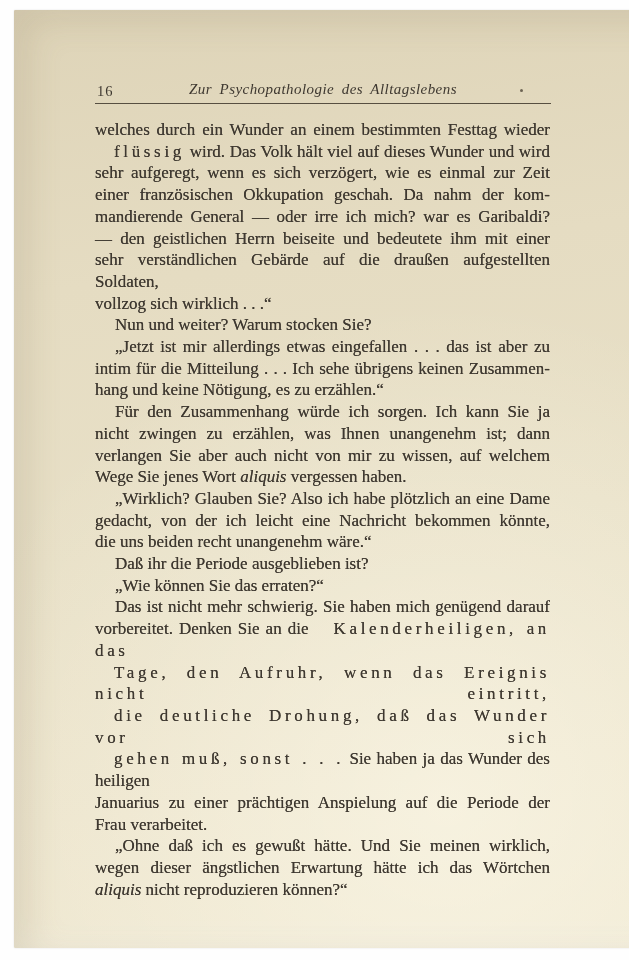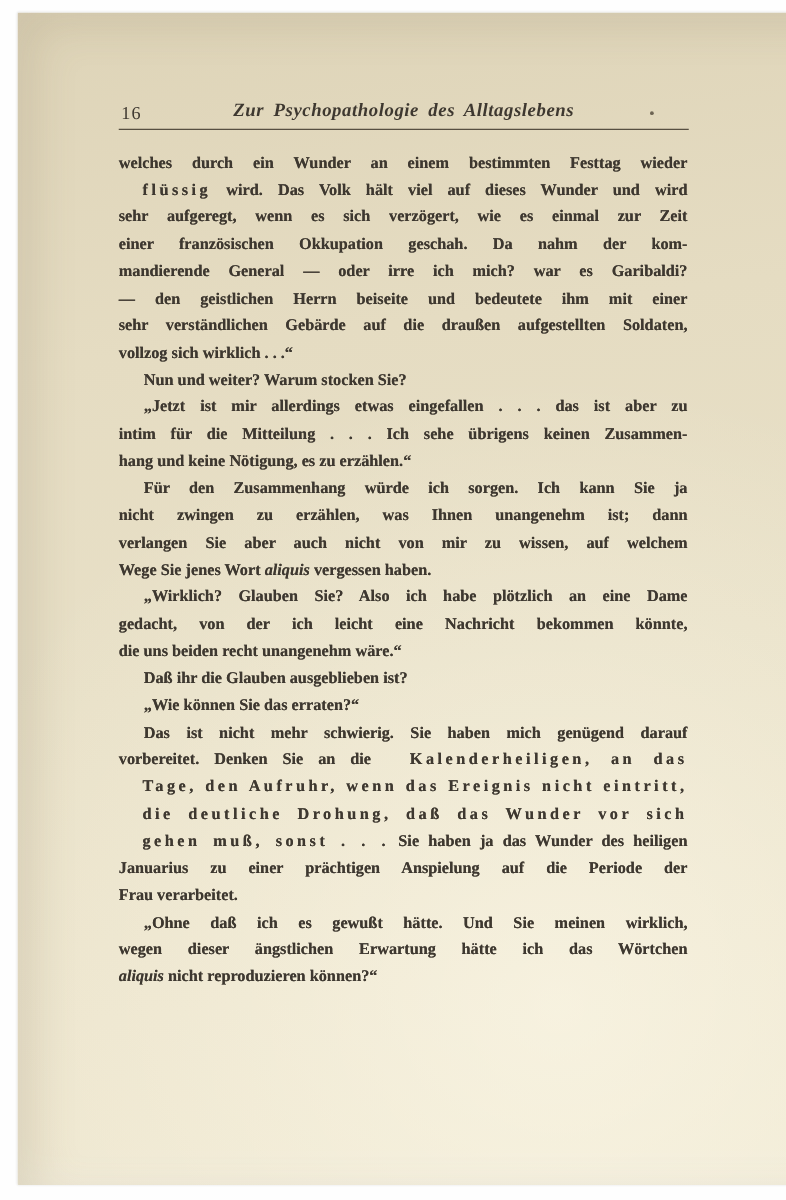--- a/index.html
+++ b/index.html
@@ -47,21 +47,20 @@
     letter-spacing: 1px;
   }
   .runtitle {
     display: block;
     text-align: center;
     font-style: italic;
     font-size: 15px;
     letter-spacing: 0.03em;
     word-spacing: 0.22em;
     white-space: nowrap;
-    font-weight: bold;
   }
   .speck {
     position: absolute;
     right: 28px;
     top: 8px;
     width: 3px;
     height: 3px;
     border-radius: 50%;
     background: rgba(70,62,48,0.75);
   }
@@ -72,24 +71,23 @@
     width: 456px;
     height: 0;
     border-top: 1.6px solid rgba(62,55,44,0.85);
   }
   .body {
     position: absolute;
     left: 81px;
     top: 109px;
     width: 455px;
     color: #3e3830;
-    font-size: 13px;
+    font-size: 17px;
     line-height: 21.7px;
     text-shadow: 0 0 0.35px rgba(62,56,48,0.85);
-    font-weight: bold;
   }
   .ln {
     text-align: justify;
     text-align-last: justify;
     white-space: normal;
   }
   .ln.end {
     text-align: right;
     text-align-last: left;
   }
@@ -128,21 +126,21 @@
         <div class="ln indent"><span class="seg-normal">„Jetzt ist mir allerdings etwas eingefallen . . . das ist aber zu</span></div>
         <div class="ln"><span class="seg-normal">intim für die Mitteilung . . . Ich sehe übrigens keinen Zusammen-</span></div>
         <div class="ln end"><span class="seg-normal">hang und keine Nötigung, es zu erzählen.“</span></div>
         <div class="ln indent"><span class="seg-normal">Für den Zusammenhang würde ich sorgen. Ich kann Sie ja</span></div>
         <div class="ln"><span class="seg-normal">nicht zwingen zu erzählen, was Ihnen unangenehm ist; dann</span></div>
         <div class="ln"><span class="seg-normal">verlangen Sie aber auch nicht von mir zu wissen, auf welchem</span></div>
         <div class="ln end"><span class="seg-normal">Wege Sie jenes Wort </span><span class="seg-italic">aliquis</span><span class="seg-normal"> vergessen haben.</span></div>
         <div class="ln indent"><span class="seg-normal">„Wirklich? Glauben Sie? Also ich habe plötzlich an eine Dame</span></div>
         <div class="ln"><span class="seg-normal">gedacht, von der ich leicht eine Nachricht bekommen könnte,</span></div>
         <div class="ln end"><span class="seg-normal">die uns beiden recht unangenehm wäre.“</span></div>
-        <div class="ln indent end"><span class="seg-normal">Daß ihr die Glauben ausgeblieben ist?</span></div>
+        <div class="ln indent end"><span class="seg-normal">Daß ihr die Periode ausgeblieben ist?</span></div>
         <div class="ln indent end"><span class="seg-normal">„Wie können Sie das erraten?“</span></div>
         <div class="ln indent"><span class="seg-normal">Das ist nicht mehr schwierig. Sie haben mich genügend darauf</span></div>
         <div class="ln"><span class="seg-normal">vorbereitet. Denken Sie an die </span><span class="seg-spaced">Kalenderheiligen, an das</span></div>
         <div class="ln"><span class="seg-spaced">Tage, den Aufruhr, wenn das Ereignis nicht eintritt,</span></div>
         <div class="ln"><span class="seg-spaced">die deutliche Drohung, daß das Wunder vor sich</span></div>
         <div class="ln"><span class="seg-spaced">gehen muß, sonst . . .</span><span class="seg-normal"> Sie haben ja das Wunder des heiligen</span></div>
         <div class="ln"><span class="seg-normal">Januarius zu einer prächtigen Anspielung auf die Periode der</span></div>
         <div class="ln end"><span class="seg-normal">Frau verarbeitet.</span></div>
         <div class="ln indent"><span class="seg-normal">„Ohne daß ich es gewußt hätte. Und Sie meinen wirklich,</span></div>
         <div class="ln"><span class="seg-normal">wegen dieser ängstlichen Erwartung hätte ich das Wörtchen</span></div>

